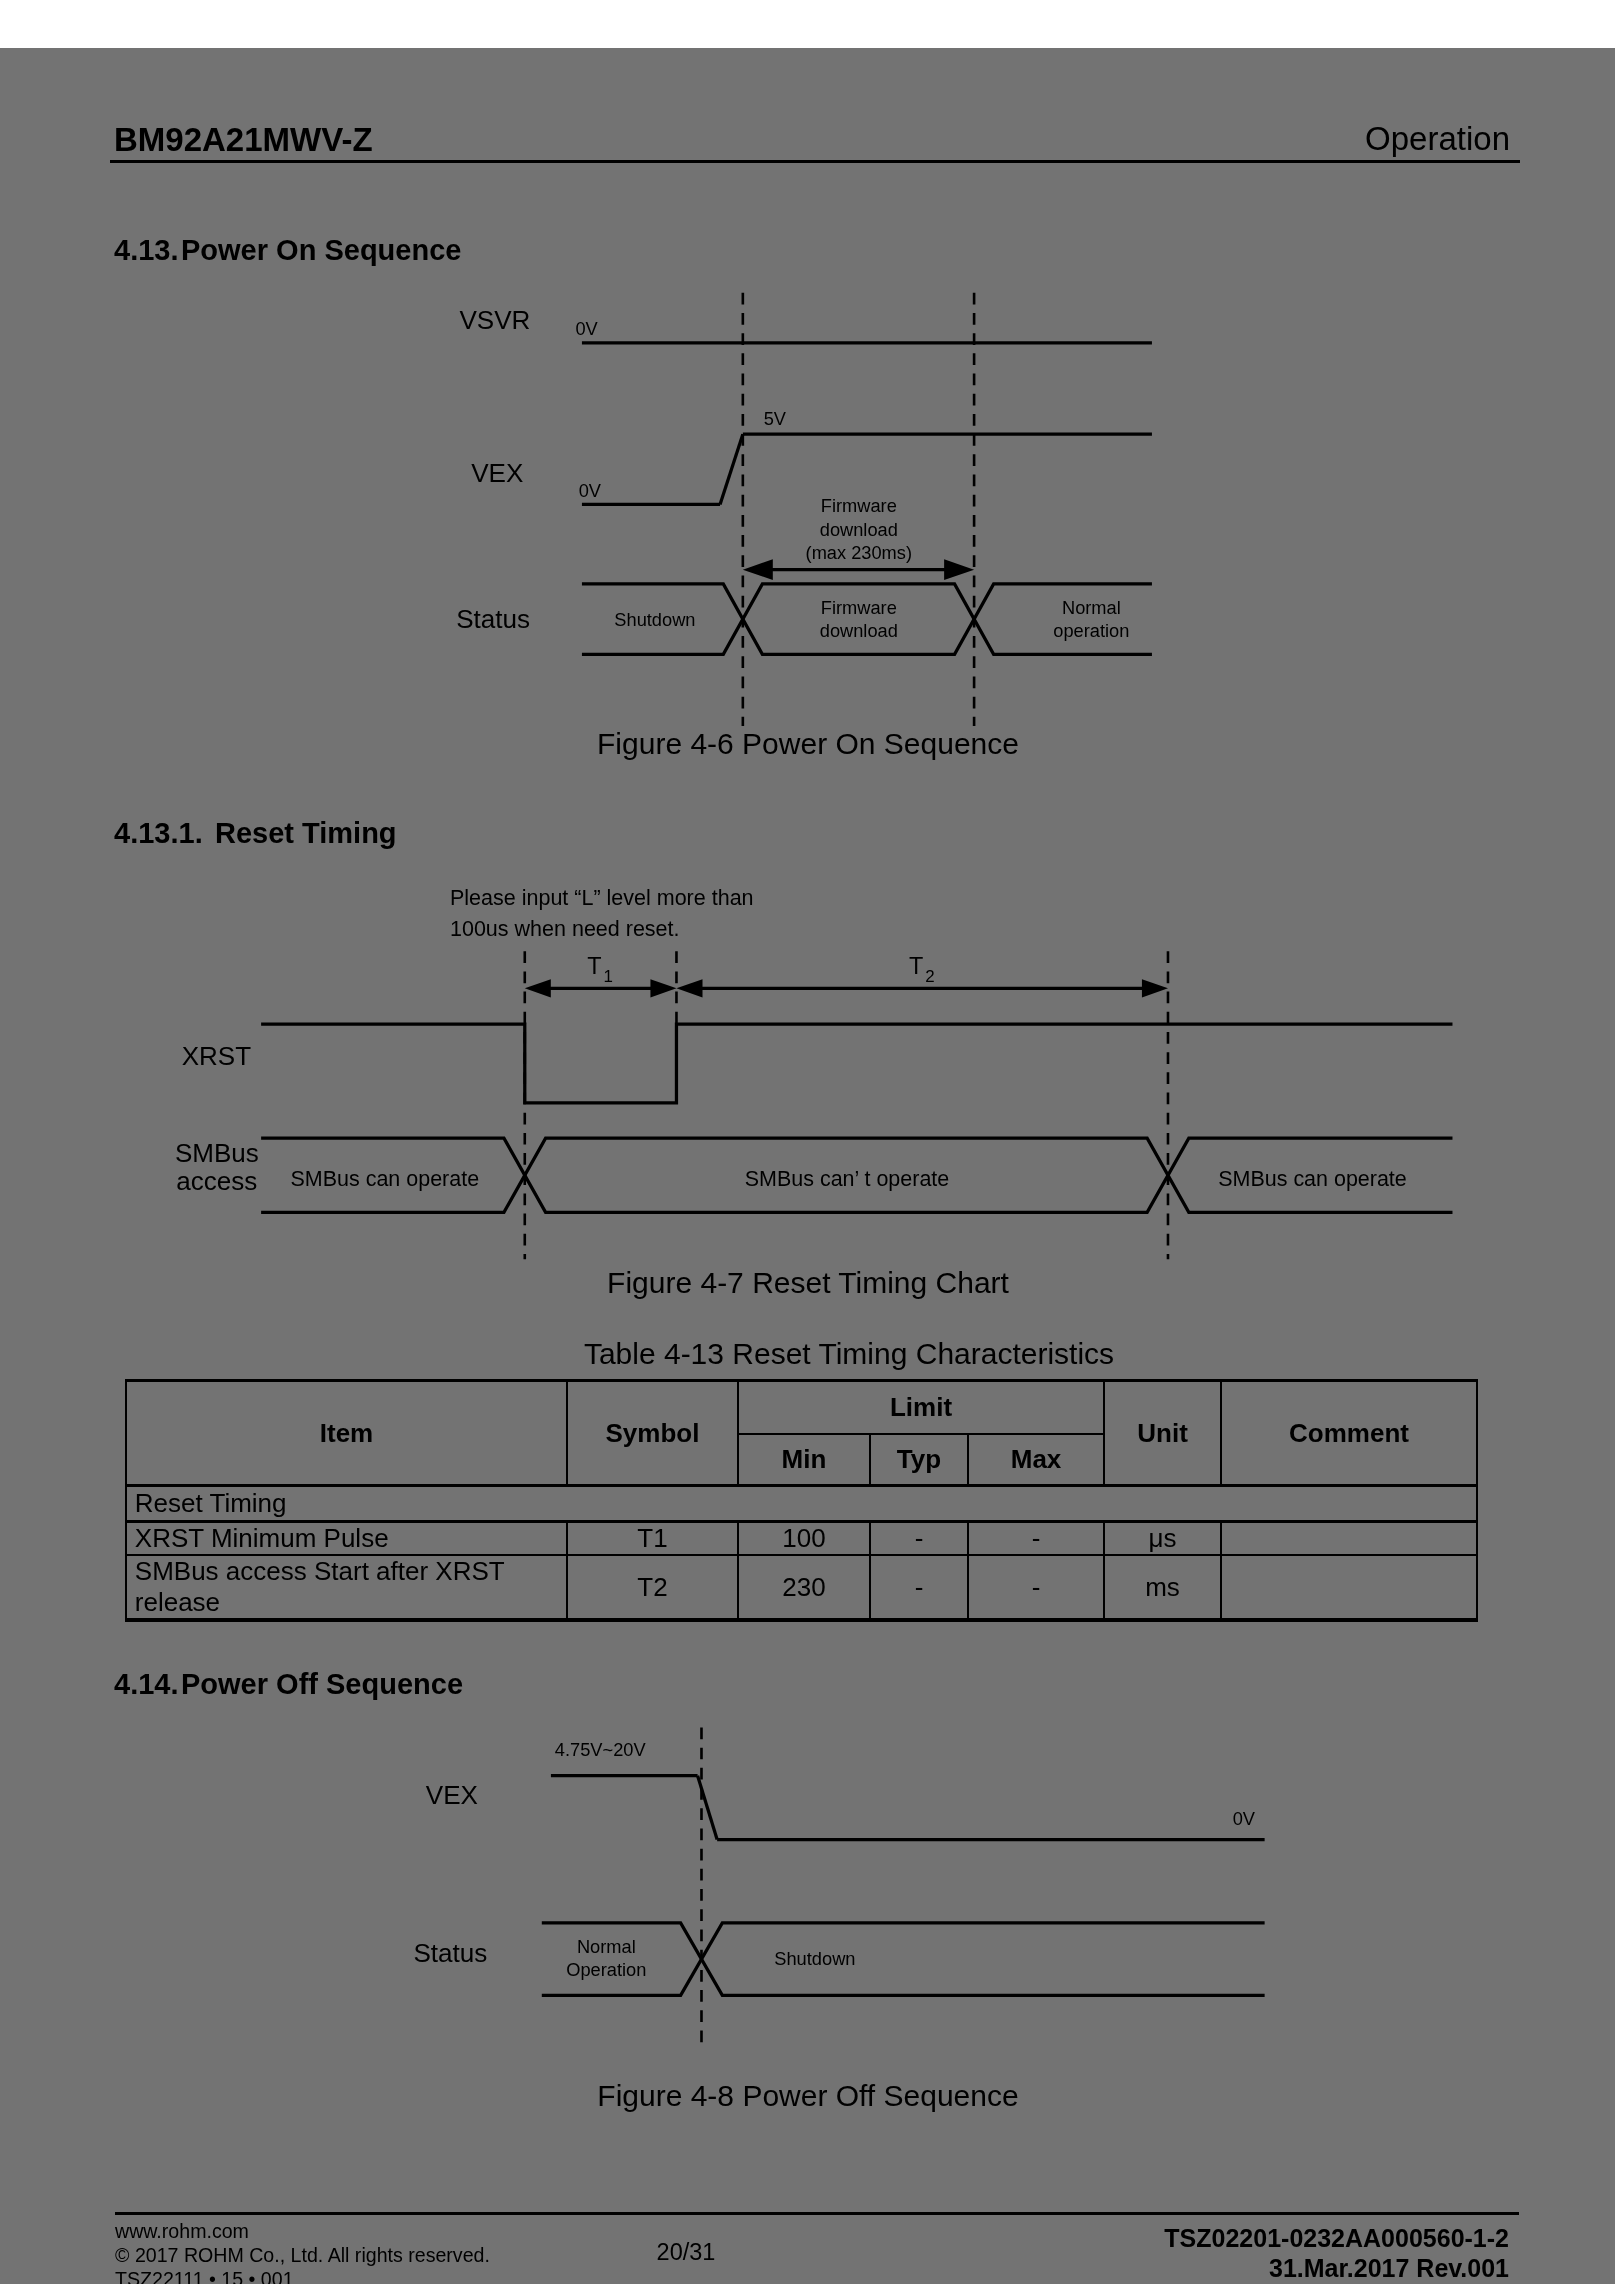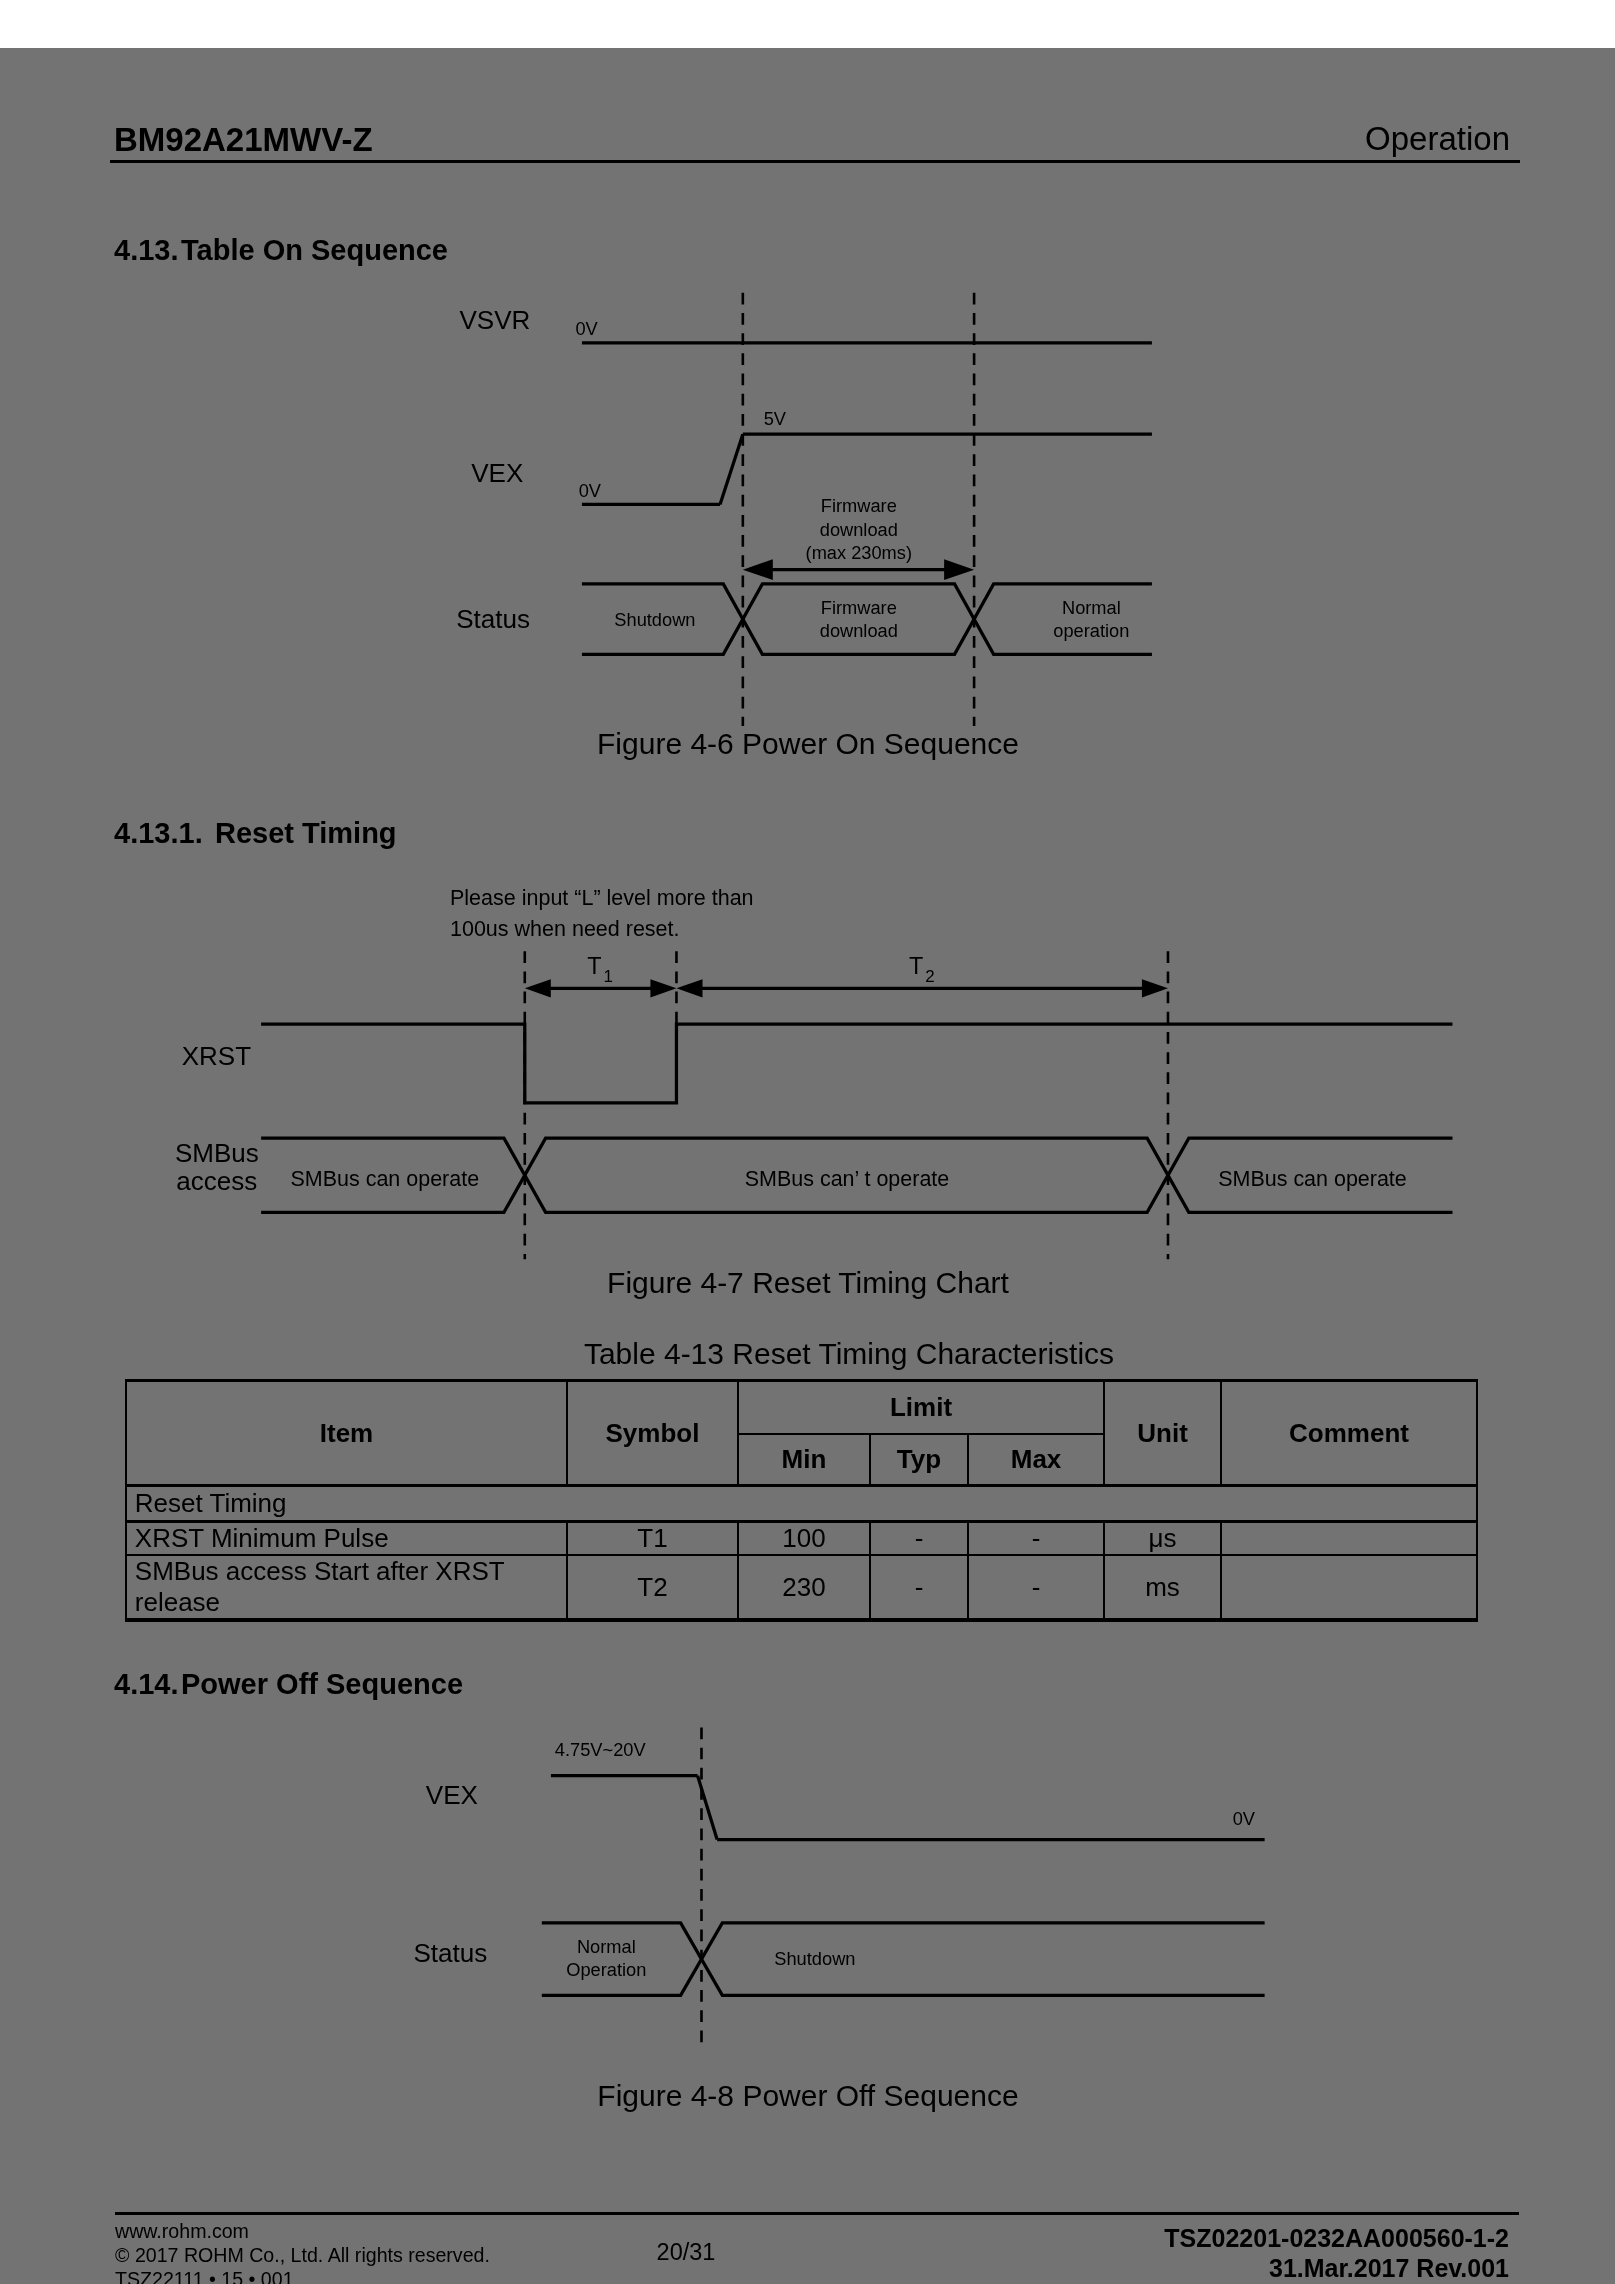--- a/index.html
+++ b/index.html
@@ -53,21 +53,21 @@
 </head>
 <body>
 
 <div class="page">
 
   <div class="abs hdr-product" style="left:114px;top:73px;">BM92A21MWV-Z</div>
   <div class="abs hdr-doctype" style="right:106px;top:72px;">Operation</div>
   <div class="abs rule" style="left:110px;top:112px;width:1410px;height:3.3px;"></div>
 
   <div class="abs heading" style="left:114px;top:186px;">
-    <span class="hnum" style="width:67px;">4.13.</span><span>Table On Sequence</span>
+    <span class="hnum" style="width:67px;">4.13.</span><span>Power On Sequence</span>
   </div>
 
   <svg class="abs" style="left:404px;top:235px;" width="821" height="456" viewBox="0 0 1260 700">
     <line class="dash" x1="520" y1="15" x2="520" y2="680"></line>
     <line class="dash" x1="875" y1="15" x2="875" y2="680"></line>
 
     <text x="85" y="70" font-size="40">VSVR</text>
     <text x="263" y="80" font-size="28">0V</text>
     <line class="sig" x1="273" y1="92" x2="1148" y2="92"></line>
 

